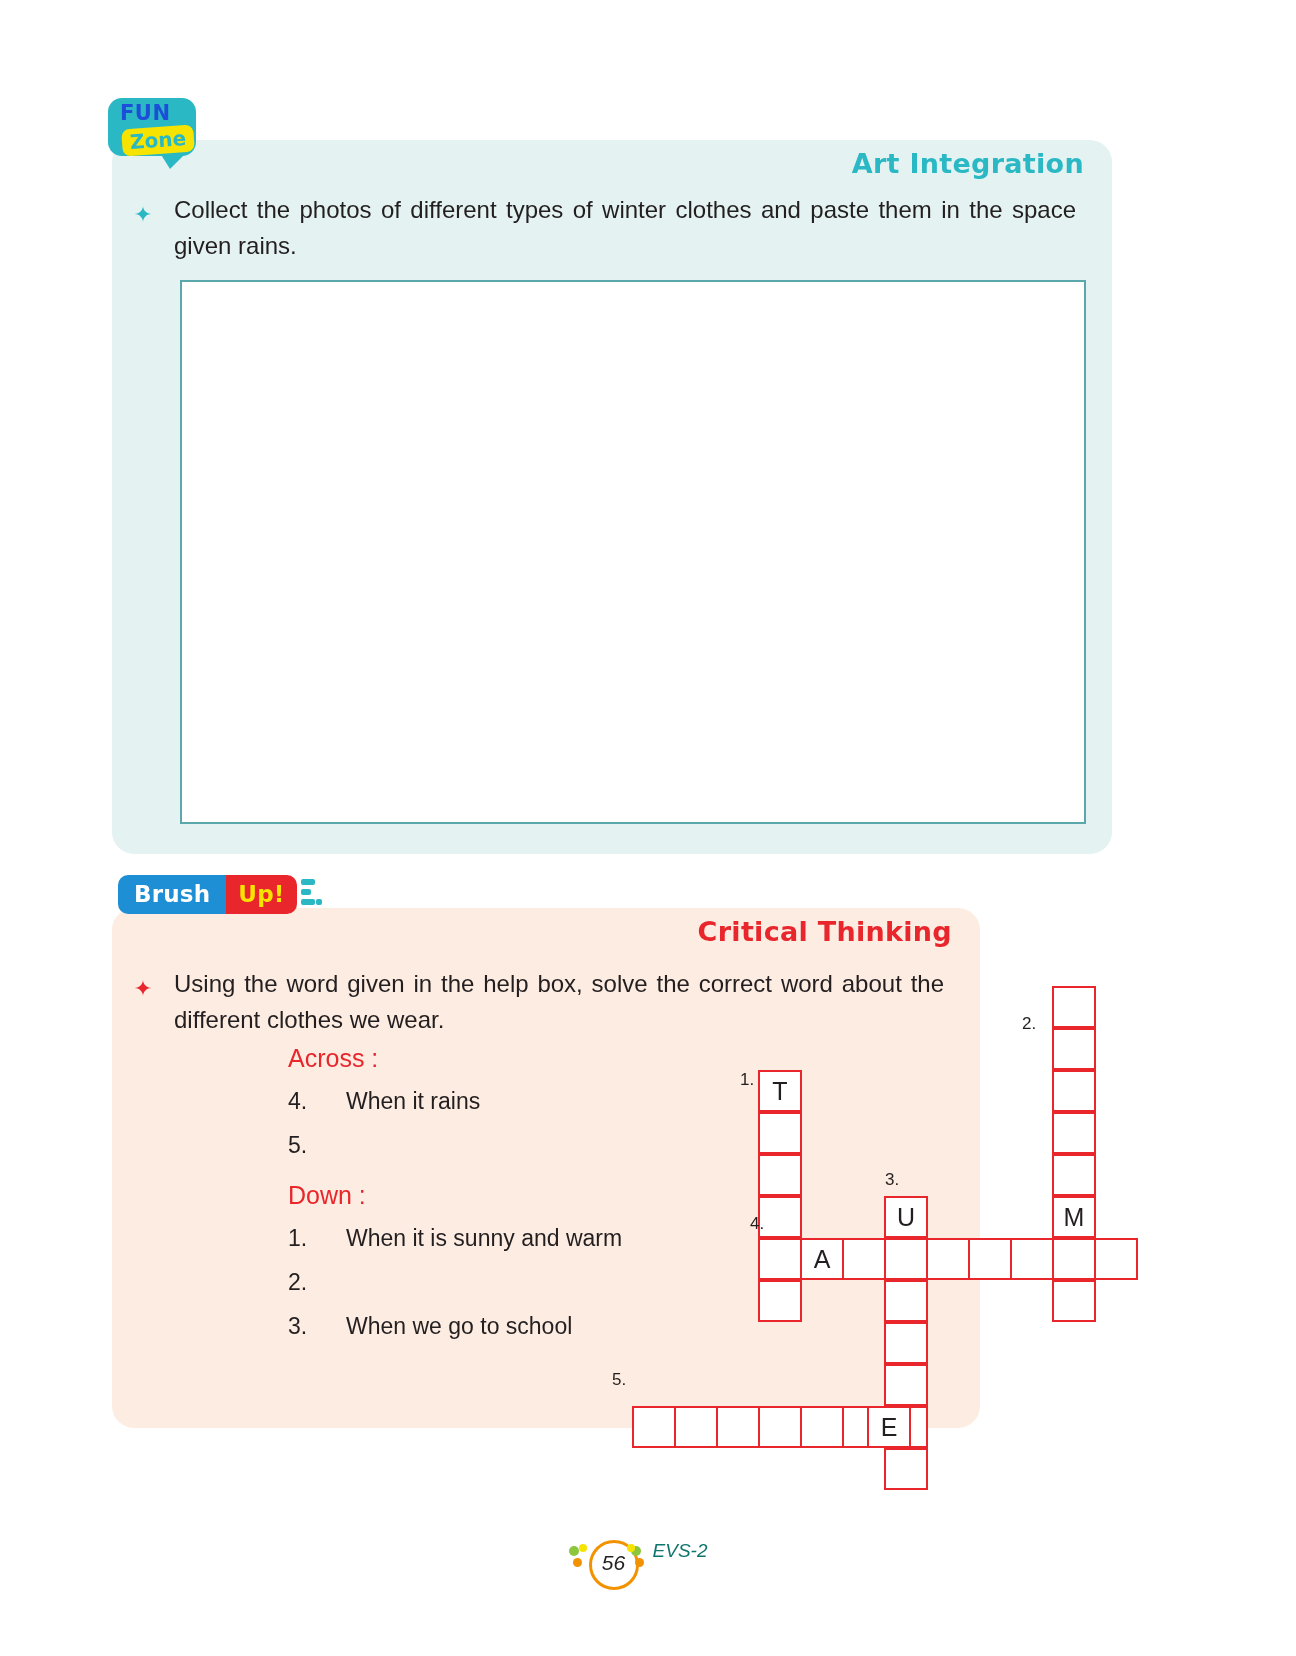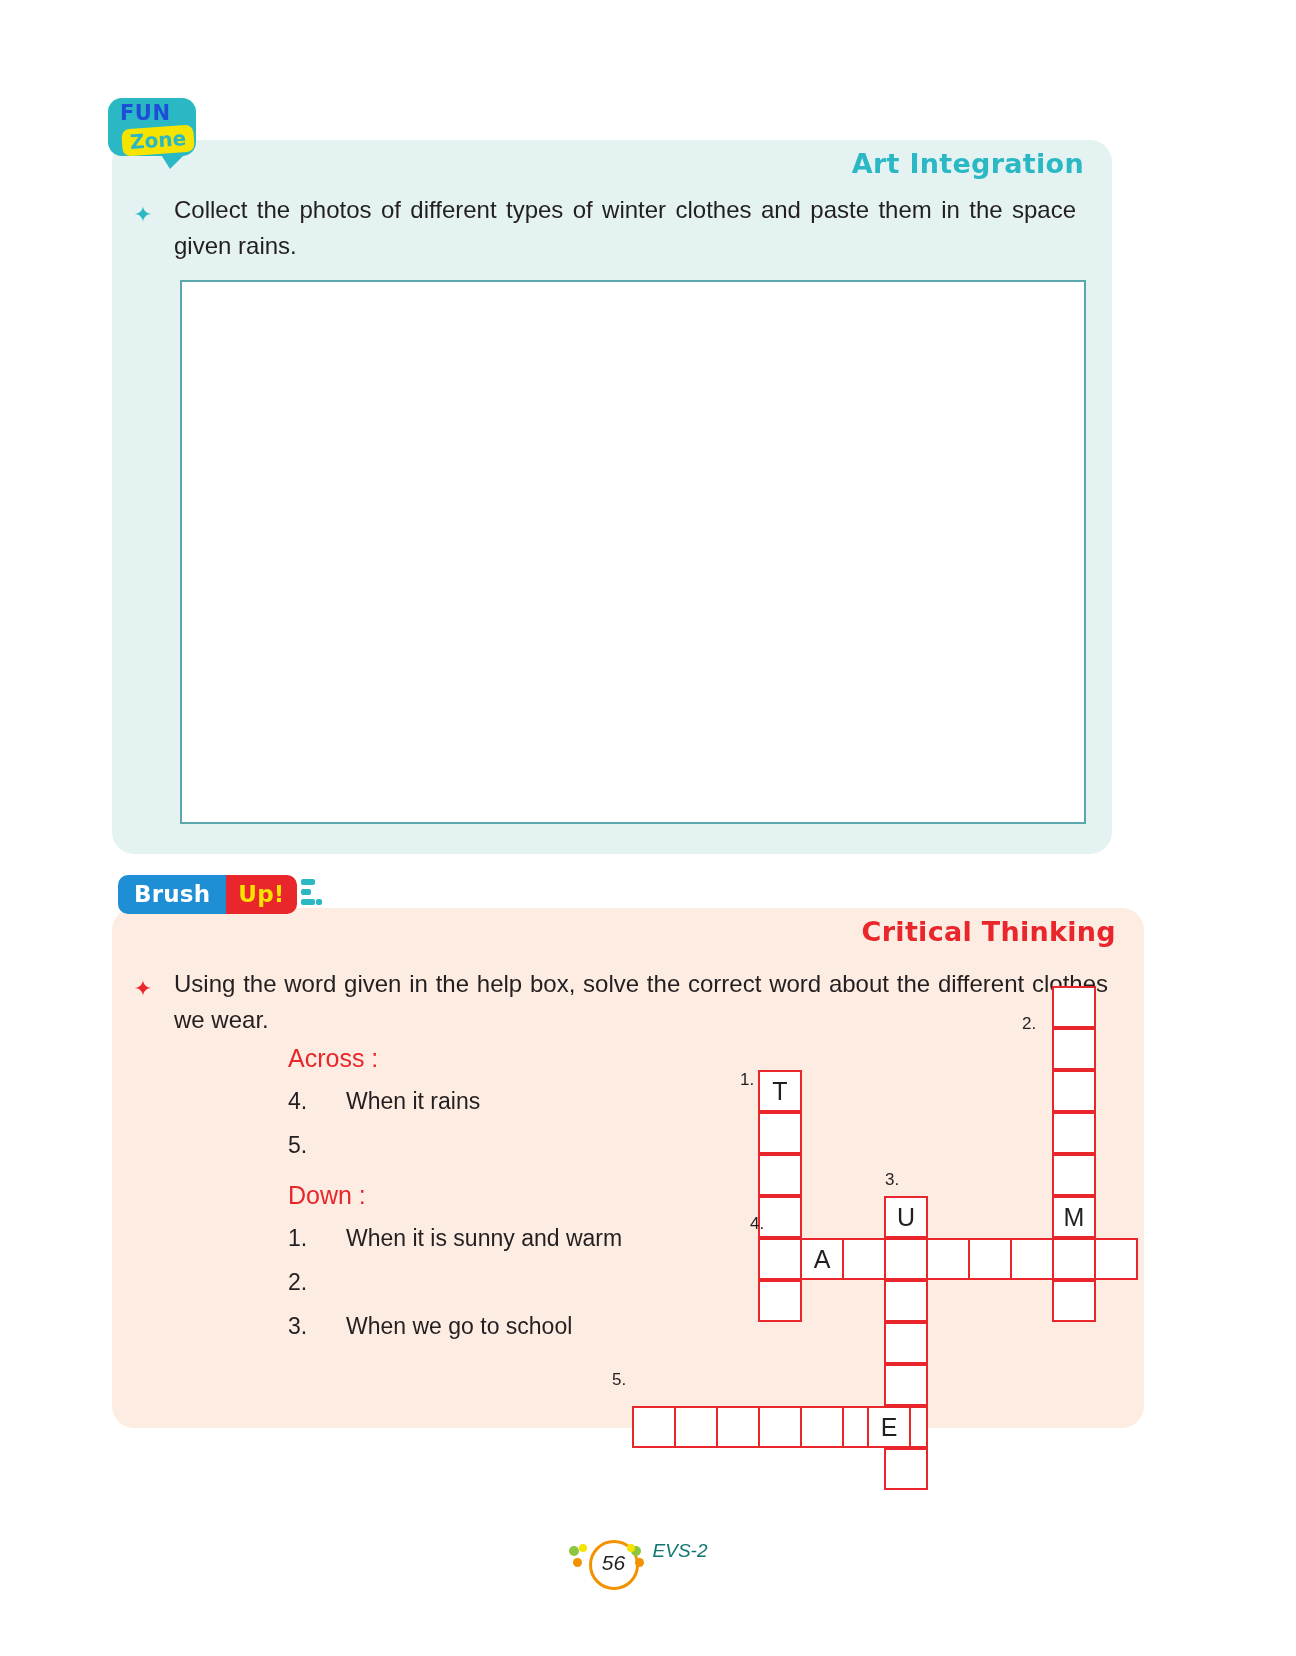--- a/index.html
+++ b/index.html
@@ -117,21 +117,21 @@
     height: 540px;
     background: #ffffff;
     border: 2px solid #5aa8ab;
   }
 
   
   .brush-section {
     position: absolute;
     left: 112px;
     top: 908px;
-    width: 1032px;
+    width: 868px;
     background: #fdece2;
     border-radius: 22px;
     min-height: 520px;
   }
   .brush-badge {
     position: absolute;
     left: 118px;
     top: 872px;
     height: 44px;
     z-index: 5;

